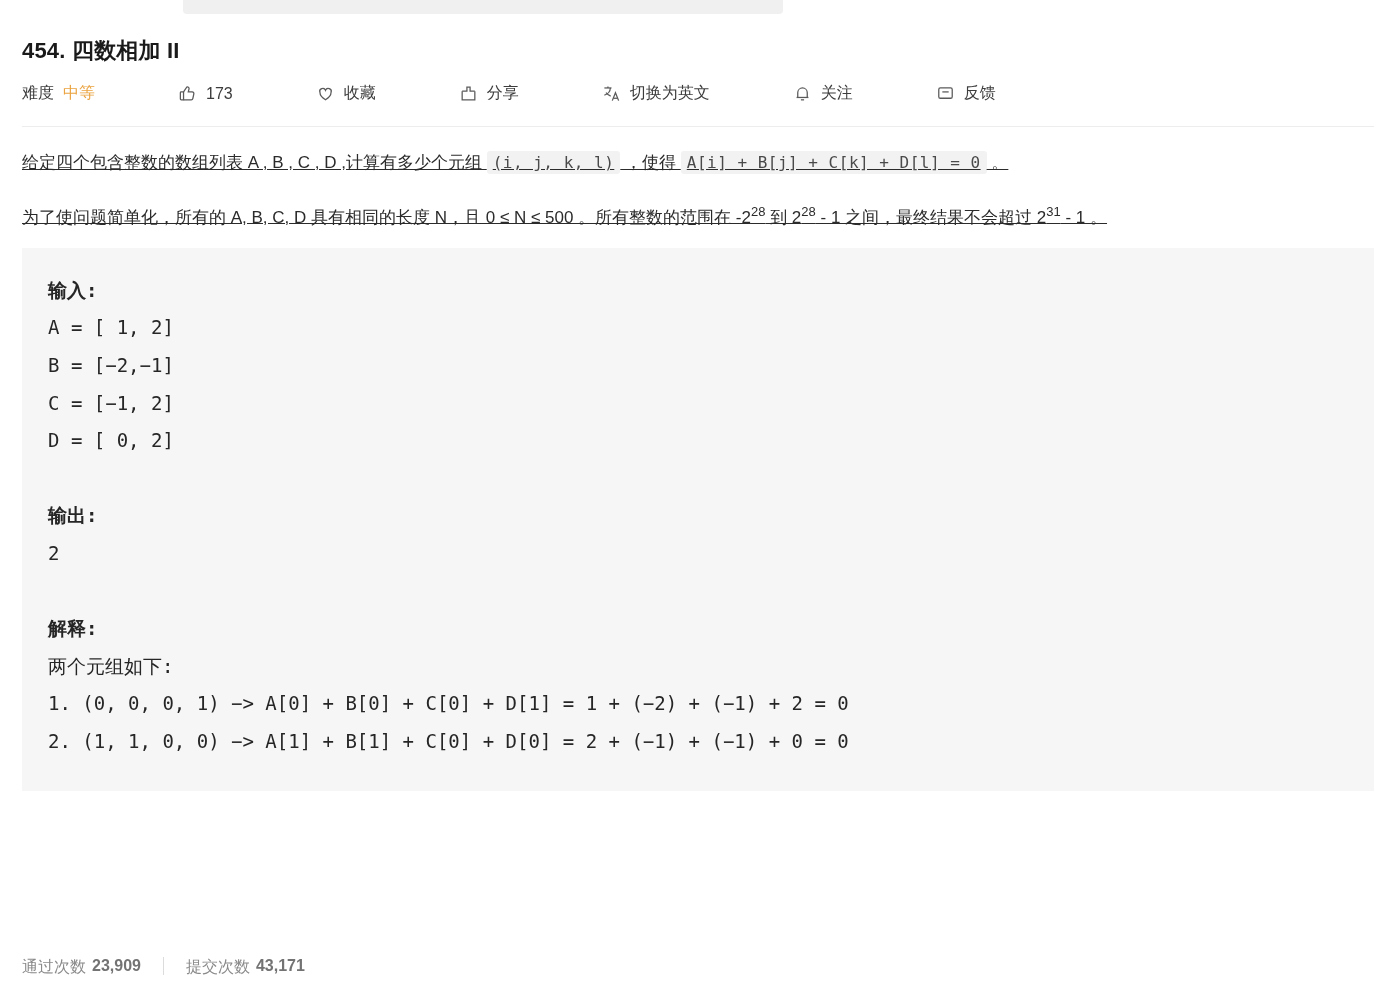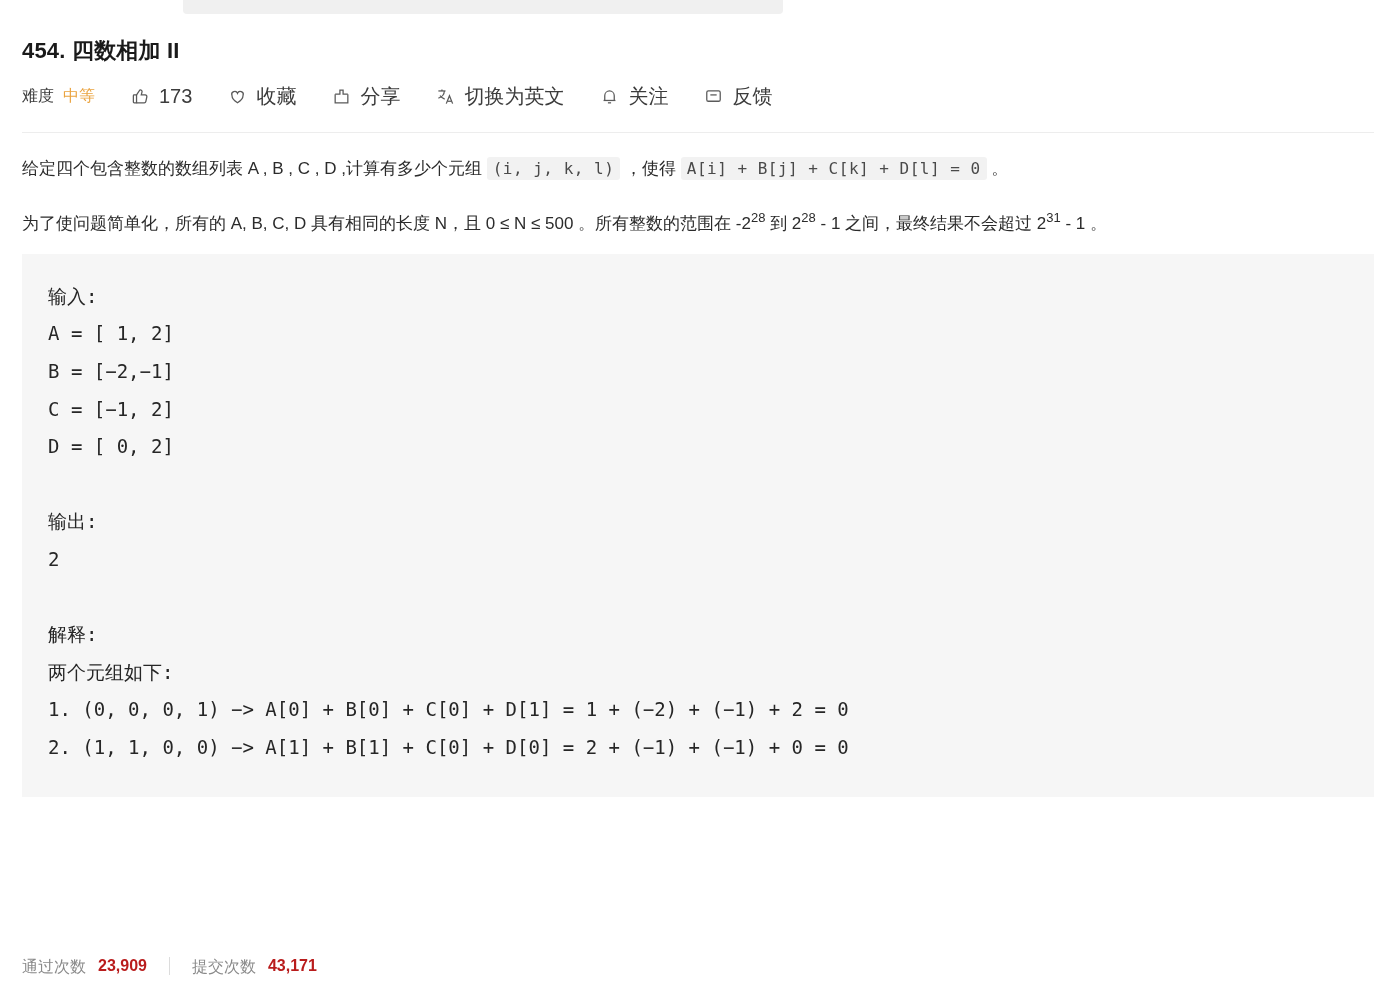--- a/index.html
+++ b/index.html
@@ -52,20 +52,21 @@
     margin: 22px 0 0 0;
     color: #1a1a1a;
   }
 
   .meta-row {
     display: flex;
     align-items: center;
     margin-top: 17px;
     font-size: 16px;
     color: #3c3c3c;
+    gap: 47px;
   }
   .meta-item {
     display: flex;
     align-items: center;
     margin-right: 36px;
     white-space: nowrap;
   }
   .meta-item:last-child { margin-right: 0; }
   .meta-label { color: #3c3c3c; }
   .difficulty {
@@ -74,32 +75,33 @@
   }
   .mi-icon {
     display: inline-block;
     width: 19px;
     height: 19px;
     margin-right: 9px;
     color: #5a5a5a;
     flex: none;
   }
   .mi-icon svg { display: block; width: 19px; height: 19px; }
-  .mi-text { font-size: 20px; }
+  .mi-text { font-size: 16px; }
 
   .divider {
     margin-top: 22px;
     border-top: 1px solid #ededed;
   }
 
   .para {
     font-size: 17px;
     line-height: 1.62;
     color: #2b2b2b;
     margin-top: 22px;
+    text-decoration: underline;
   }
   .para.p2 { margin-top: 24px; }
 
   code.inline {
     font-family: "DejaVu Sans Mono", monospace;
     background: #f2f2f2;
     color: #4a4a4a;
     padding: 2px 6px;
     border-radius: 3px;
     font-size: 16px;
@@ -118,35 +120,35 @@
     margin-top: 16px;
     background: #f6f6f6;
     padding: 24px 26px 30px 26px;
     font-family: "DejaVu Sans Mono", monospace;
     font-size: 19px;
     line-height: 1.98;
     color: #262626;
     white-space: pre;
     overflow-x: hidden;
   }
-  .codeblock .bold { font-weight: 400; }
+  .codeblock .bold { font-weight: 700; }
 
   .stats {
     position: absolute;
     left: 22px;
     bottom: 22px;
     display: flex;
     align-items: flex-start;
     font-size: 16px;
     color: #8a8a8a;
   }
   .stats .num {
-    color: #b91c1c;
+    color: #737373;
     font-weight: 600;
-    margin-left: 12px;
+    margin-left: 6px;
   }
   .stats .sep {
     width: 1px;
     height: 18px;
     background: #dcdcdc;
     margin: 0 22px;
   }
 </style>
 </head>
 <body>

